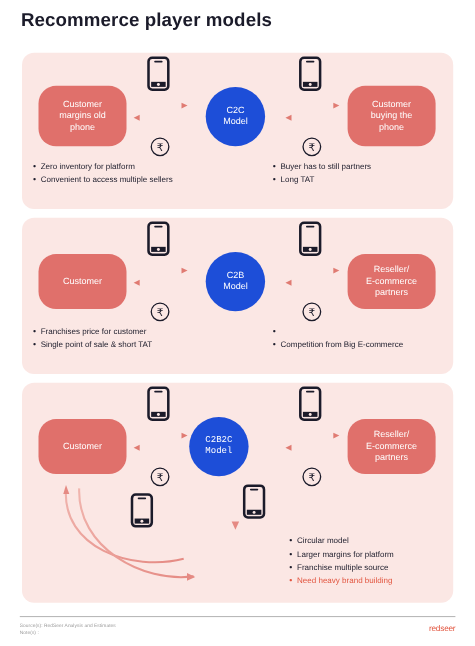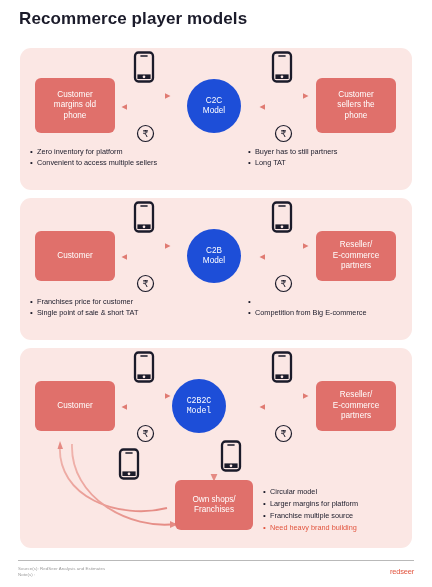--- a/index.html
+++ b/index.html
@@ -32,21 +32,21 @@
     border-radius: 11px;
   }
   #panel-1 { top: 48px;  height: 142px; }
   #panel-2 { top: 198px; height: 142px; }
   #panel-3 { top: 348px; height: 200px; }
 
   
   .node-box {
     position: absolute;
     background: #e0706b;
-    border-radius: 6px;
+    border-radius: 16px;
     color: #ffffff;
     font-size: 8.2px;
     line-height: 10.5px;
     display: flex;
     align-items: center;
     justify-content: center;
     text-align: center;
     padding: 2px;
   }
   .node-circle {
@@ -136,21 +136,21 @@
   <div class="node-circle" style="left:167px; top:31px; width:54px; height:54px;">
     <div>
       <div>C2C</div>
       <div>Model</div>
     </div>
   </div>
 
   <div class="node-box" style="left:296px; top:30px; width:80px; height:55px;">
     <div>
       <div>Customer</div>
-      <div>sellers the</div>
+      <div>buying the</div>
       <div>phone</div>
     </div>
   </div>
 
   <div class="phone-icon" style="left:113px; top:3px;">
     <svg width="22" height="32" viewBox="0 0 22 32">
       <rect x="2" y="1.5" width="18" height="29" rx="3.4" fill="none" stroke="#1b1b2a" stroke-width="2.3"></rect>
       <rect x="7.2" y="4.3" width="7.6" height="1.5" rx="0.7" fill="#1b1b2a"></rect>
       <rect x="4.4" y="23.4" width="13.2" height="4.6" fill="#1b1b2a"></rect>
       <circle cx="11" cy="25.8" r="1.35" fill="#fbe7e4"></circle>
@@ -356,26 +356,20 @@
   </div>
 
   <div class="node-box" style="left:296px; top:33px; width:80px; height:50px;">
     <div>
       <div>Reseller/</div>
       <div>E-commerce</div>
       <div>partners</div>
     </div>
   </div>
 
-  <div class="node-box" style="left:155px; top:132px; width:78px; height:50px;">
-    <div>
-      <div>Own shops/</div>
-      <div>Franchises</div>
-    </div>
-  </div>
 
   <div class="phone-icon" style="left:113px; top:3px;">
     <svg width="22" height="32" viewBox="0 0 22 32">
       <rect x="2" y="1.5" width="18" height="29" rx="3.4" fill="none" stroke="#1b1b2a" stroke-width="2.3"></rect>
       <rect x="7.2" y="4.3" width="7.6" height="1.5" rx="0.7" fill="#1b1b2a"></rect>
       <rect x="4.4" y="23.4" width="13.2" height="4.6" fill="#1b1b2a"></rect>
       <circle cx="11" cy="25.8" r="1.35" fill="#fbe7e4"></circle>
     </svg>
   </div>
   <div class="phone-icon" style="left:251px; top:3px;">

